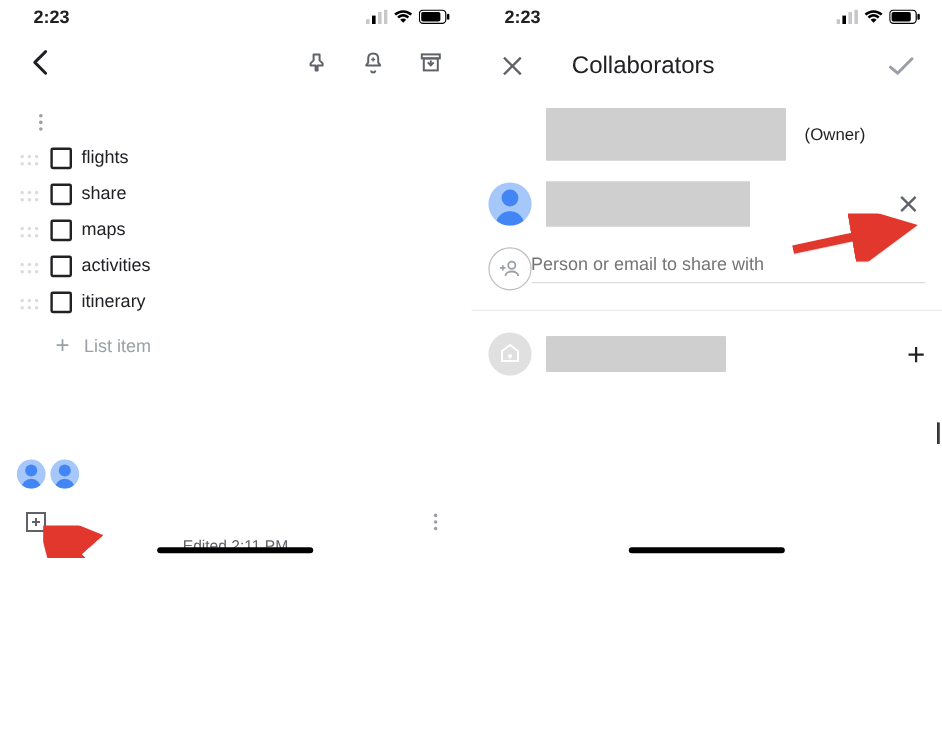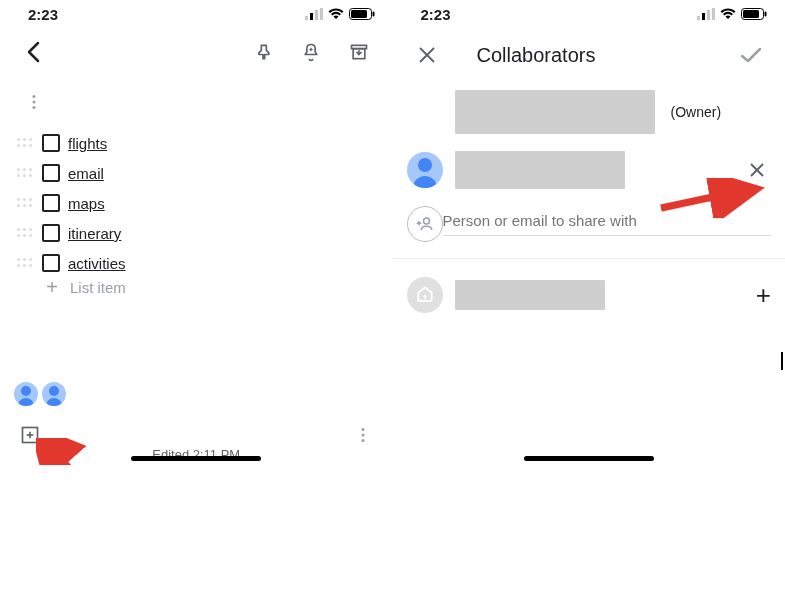--- a/index.html
+++ b/index.html
@@ -57,24 +57,23 @@
   .note-title {
     flex: 1;
     font-size: 24px;
     font-weight: 400;
     color: #202124;
   }
   .menu-vert { color: #9aa0a6; width: 40px; text-align: center; }
   .checklist { padding: 0 14px; }
   .check-row {
     display: flex;
-    align-items: flex-end;
+    align-items: flex-start;
     height: 30px;
     gap: 8px;
-    text-decoration: underline;
   }
   .drag-handle {
     width: 20px; height: 20px;
     display: grid;
     grid-template-columns: repeat(3, 3px);
     grid-template-rows: repeat(2, 3px);
     gap: 3px;
     align-content: center;
     justify-content: center;
   }
@@ -314,21 +313,21 @@
       <div class="check-row">
         <div class="drag-handle">
             <span></span>
             <span></span>
             <span></span>
             <span></span>
             <span></span>
             <span></span>
           </div>
         <div class="checkbox"></div>
-        <div class="check-label">email</div>
+        <div class="check-label">share</div>
       </div>
       <div class="check-row">
         <div class="drag-handle">
             <span></span>
             <span></span>
             <span></span>
             <span></span>
             <span></span>
             <span></span>
           </div>
@@ -338,33 +337,33 @@
       <div class="check-row">
         <div class="drag-handle">
             <span></span>
             <span></span>
             <span></span>
             <span></span>
             <span></span>
             <span></span>
           </div>
         <div class="checkbox"></div>
-        <div class="check-label">itinerary</div>
+        <div class="check-label">activities</div>
       </div>
       <div class="check-row">
         <div class="drag-handle">
             <span></span>
             <span></span>
             <span></span>
             <span></span>
             <span></span>
             <span></span>
           </div>
         <div class="checkbox"></div>
-        <div class="check-label">activities</div>
+        <div class="check-label">itinerary</div>
       </div>
       <div class="new-item-row">
         <div class="plus-sm">+</div>
         <div class="new-item-label">List item</div>
       </div>
     </div>
 
     <div class="collab-avatars">
       <div class="avatar">
           <div class="head"></div>

